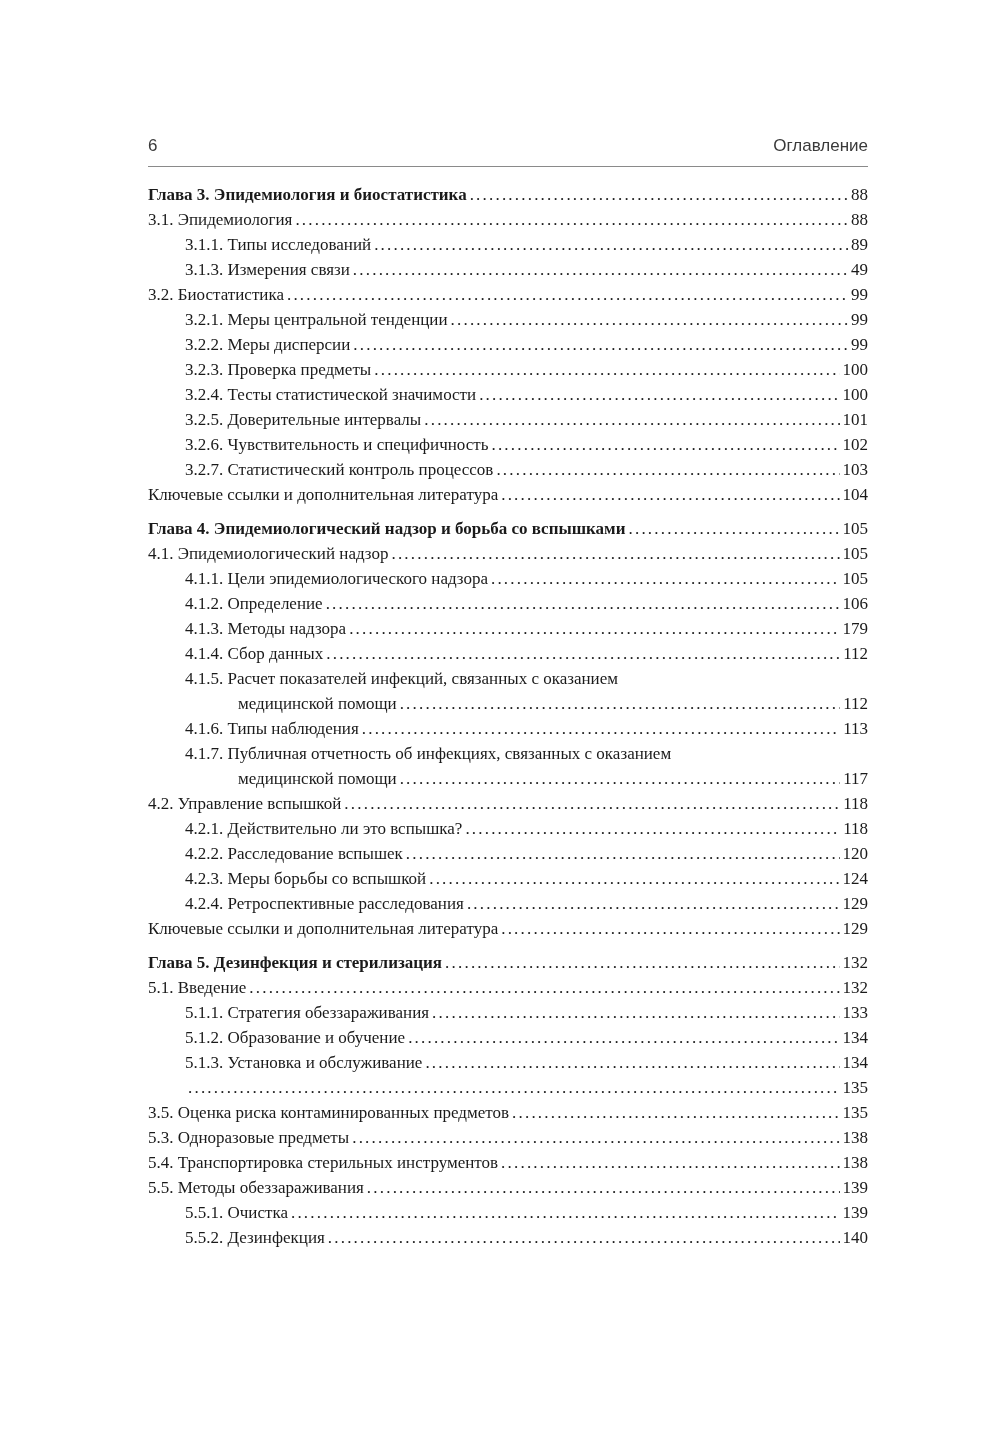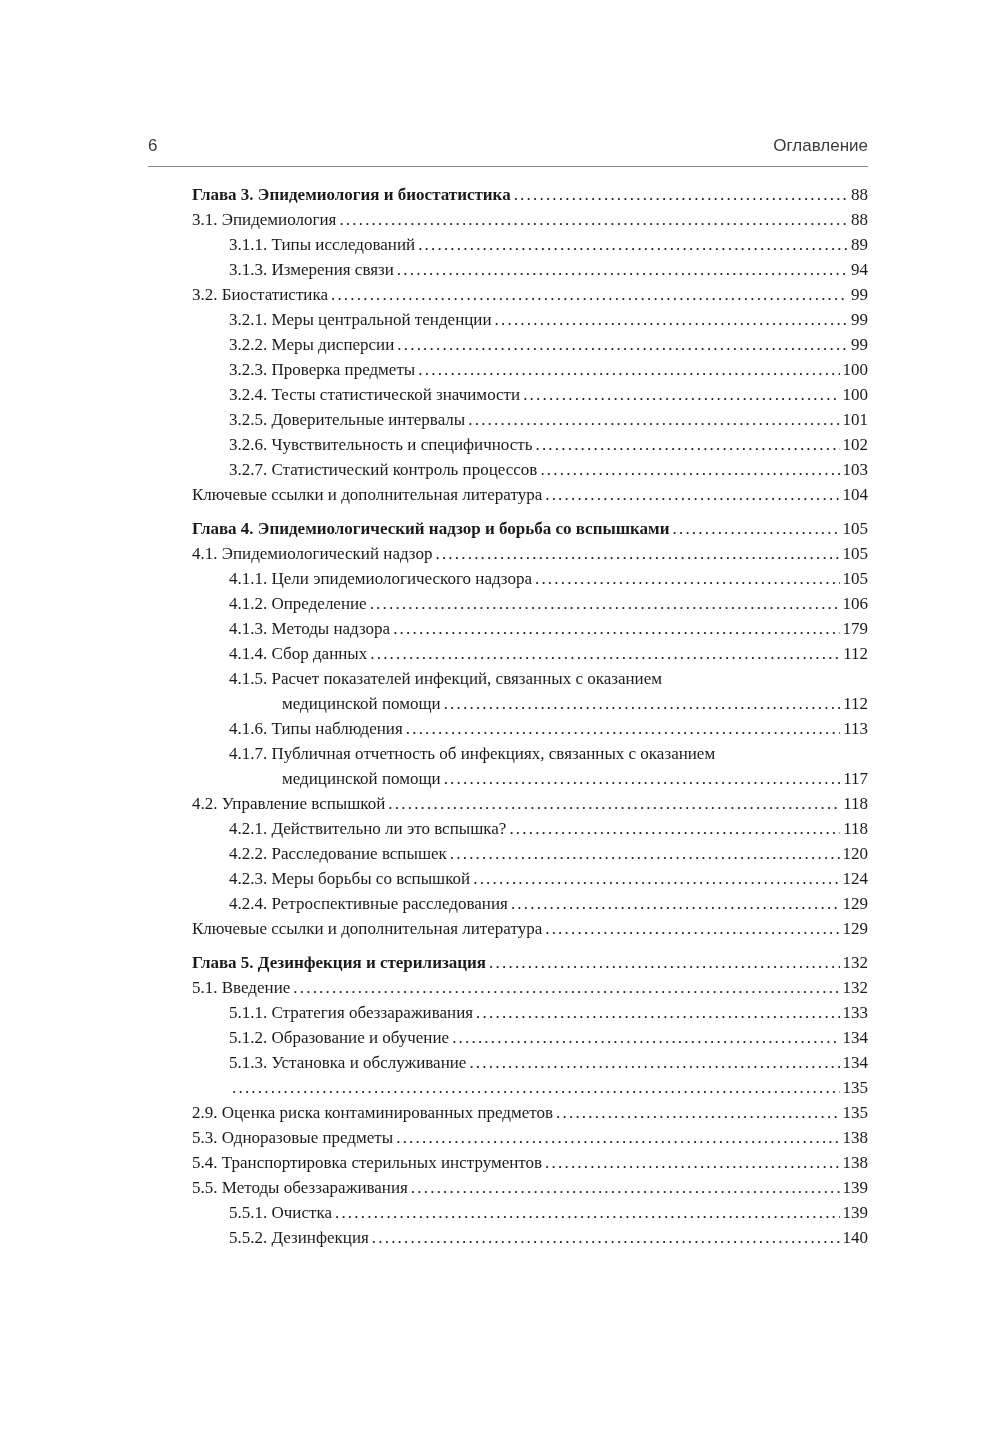--- a/index.html
+++ b/index.html
@@ -22,21 +22,20 @@
     font-family: "Liberation Sans", sans-serif;
     font-size: 17px;
     color: #3a3a3a;
     padding-bottom: 10px;
     border-bottom: 1px solid #8a8a8a;
   }
   .toc {
     margin-top: 15px;
     font-size: 17px;
     color: #1a1a1a;
-    margin-left: 44px;
   }
   .entry.gap { margin-top: 9px; }
   .lvl2 { padding-left: 37px; }
   .line {
     display: flex;
     align-items: baseline;
     line-height: 25px;
   }
   .line.cont { padding-left: 53px; }
   .txt { white-space: nowrap; }
@@ -81,21 +80,21 @@
         <div class="line">
           <span class="txt">3.1.1. Типы исследований</span>
           <span class="dots"></span>
           <span class="pg">89</span>
         </div>
       </div>
       <div class="entry lvl2">
         <div class="line">
           <span class="txt">3.1.3. Измерения связи</span>
           <span class="dots"></span>
-          <span class="pg">94</span>
+          <span class="pg">49</span>
         </div>
       </div>
       <div class="entry lvl1">
         <div class="line">
           <span class="txt">3.2. Биостатистика</span>
           <span class="dots"></span>
           <span class="pg">99</span>
         </div>
       </div>
       <div class="entry lvl2">
@@ -301,21 +300,21 @@
         </div>
       </div>
       <div class="entry lvl2">
         <div class="line">
           <span class="dots"></span>
           <span class="pg">135</span>
         </div>
       </div>
       <div class="entry lvl1">
         <div class="line">
-          <span class="txt">2.9. Оценка риска контаминированных предметов</span>
+          <span class="txt">3.5. Оценка риска контаминированных предметов</span>
           <span class="dots"></span>
           <span class="pg">135</span>
         </div>
       </div>
       <div class="entry lvl1">
         <div class="line">
           <span class="txt">5.3. Одноразовые предметы</span>
           <span class="dots"></span>
           <span class="pg">138</span>
         </div>

